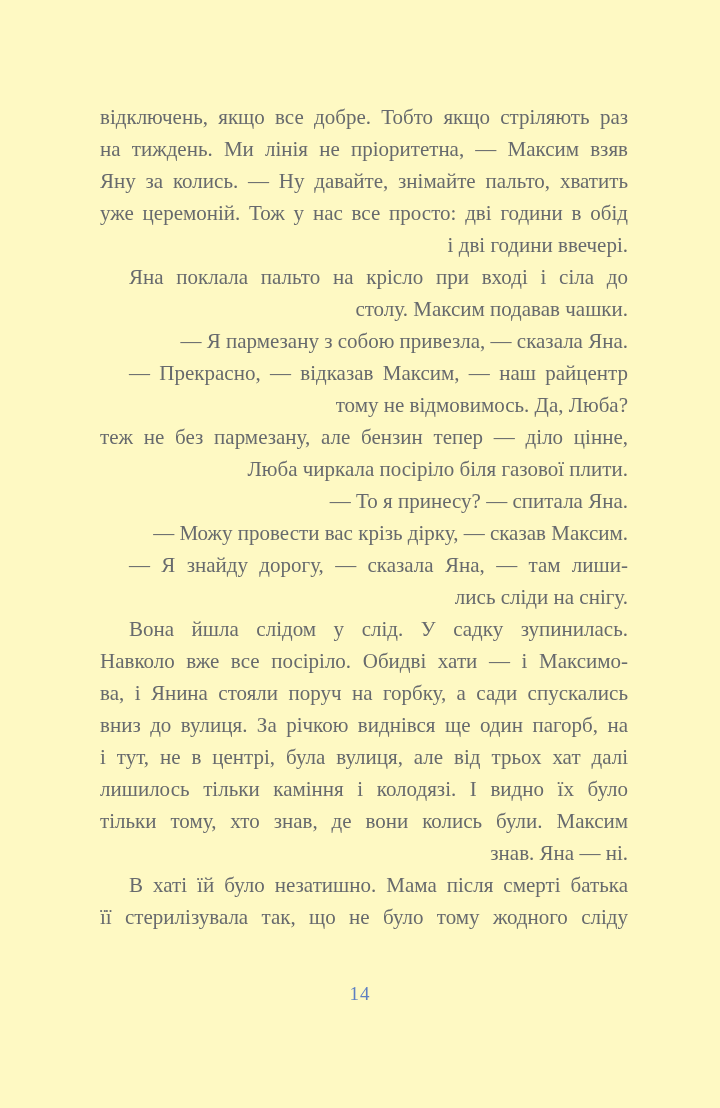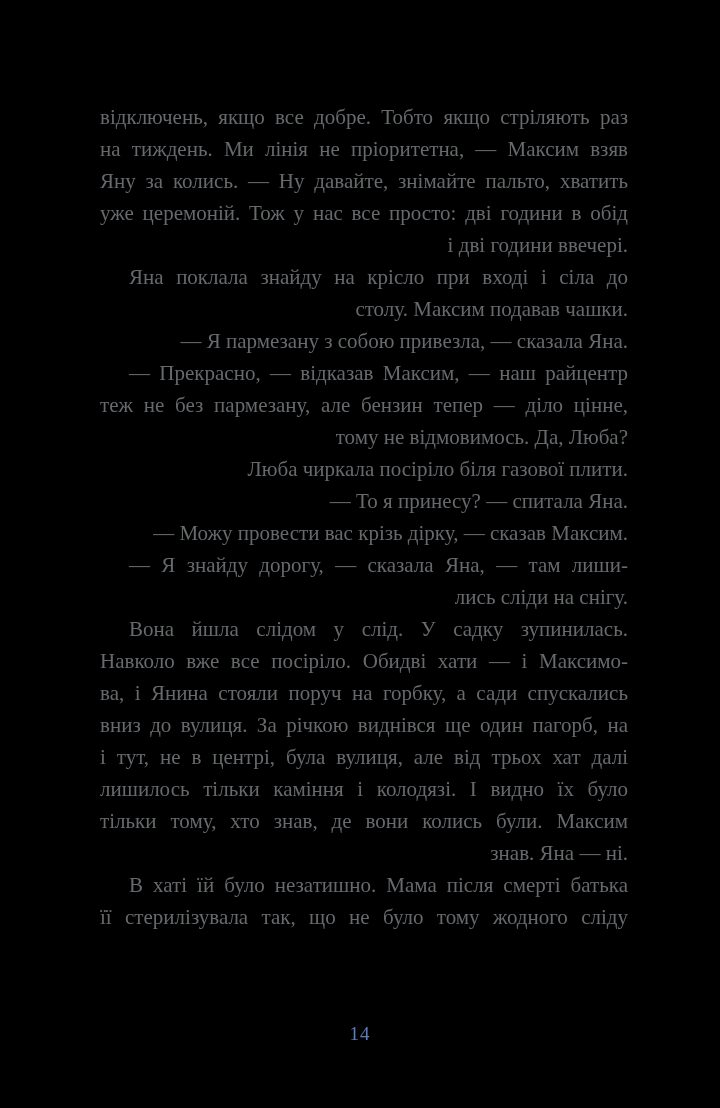--- a/index.html
+++ b/index.html
@@ -4,21 +4,21 @@
 <style>
   html, body {
     margin: 0;
     padding: 0;
     background: #ffffff;
   }
   .page {
     position: relative;
     width: 720px;
     height: 1108px;
-    background: #000000;
+    background: #fef9c3;
     overflow: hidden;
     font-family: "Liberation Serif", "DejaVu Serif", serif;
   }
   .text-block {
     position: absolute;
     left: 100px;
     top: 101px;
     width: 528px;
     font-size: 21px;
     line-height: 32px;
@@ -31,46 +31,46 @@
   .line.justify {
     text-align: justify;
     text-align-last: justify;
   }
   .line.indent {
     padding-left: 29px;
   }
   .page-number {
     position: absolute;
     left: 0;
-    top: 1022px;
+    top: 982px;
     width: 100%;
     text-align: center;
     font-size: 19px;
     line-height: 24px;
     letter-spacing: 1px;
     color: #5d7fc1;
     font-variant-numeric: oldstyle-nums;
   }
 </style>
 </head>
 <body>
 
 <div class="page">
   <div class="text-block" style="color: rgb(103, 106, 109);">
       <div class="line justify">відключень, якщо все добре. Тобто якщо стріляють раз</div>
       <div class="line justify">на тиждень. Ми лінія не пріоритетна, — Максим взяв</div>
       <div class="line justify">Яну за колись. — Ну давайте, знімайте пальто, хватить</div>
       <div class="line justify">уже церемоній. Тож у нас все просто: дві години в обід</div>
       <div class="line">і дві години ввечері.</div>
-      <div class="line indent justify">Яна поклала знайду на крісло при вході і сіла до</div>
+      <div class="line indent justify">Яна поклала пальто на крісло при вході і сіла до</div>
       <div class="line">столу. Максим подавав чашки.</div>
       <div class="line indent">— Я пармезану з собою привезла, — сказала Яна.</div>
       <div class="line indent justify">— Прекрасно, — відказав Максим, — наш райцентр</div>
+      <div class="line">тому не відмовимось. Да, Люба?</div>
       <div class="line justify">теж не без пармезану, але бензин тепер — діло цінне,</div>
-      <div class="line">тому не відмовимось. Да, Люба?</div>
       <div class="line indent">Люба чиркала посіріло біля газової плити.</div>
       <div class="line indent">— То я принесу? — спитала Яна.</div>
       <div class="line indent">— Можу провести вас крізь дірку, — сказав Максим.</div>
       <div class="line indent justify">— Я знайду дорогу, — сказала Яна, — там лиши-</div>
       <div class="line">лись сліди на снігу.</div>
       <div class="line indent justify">Вона йшла слідом у слід. У садку зупинилась.</div>
       <div class="line justify">Навколо вже все посіріло. Обидві хати — і Максимо-</div>
       <div class="line justify">ва, і Янина стояли поруч на горбку, а сади спускались</div>
       <div class="line justify">вниз до вулиця. За річкою виднівся ще один пагорб, на</div>
       <div class="line justify">і тут, не в центрі, була вулиця, але від трьох хат далі</div>

